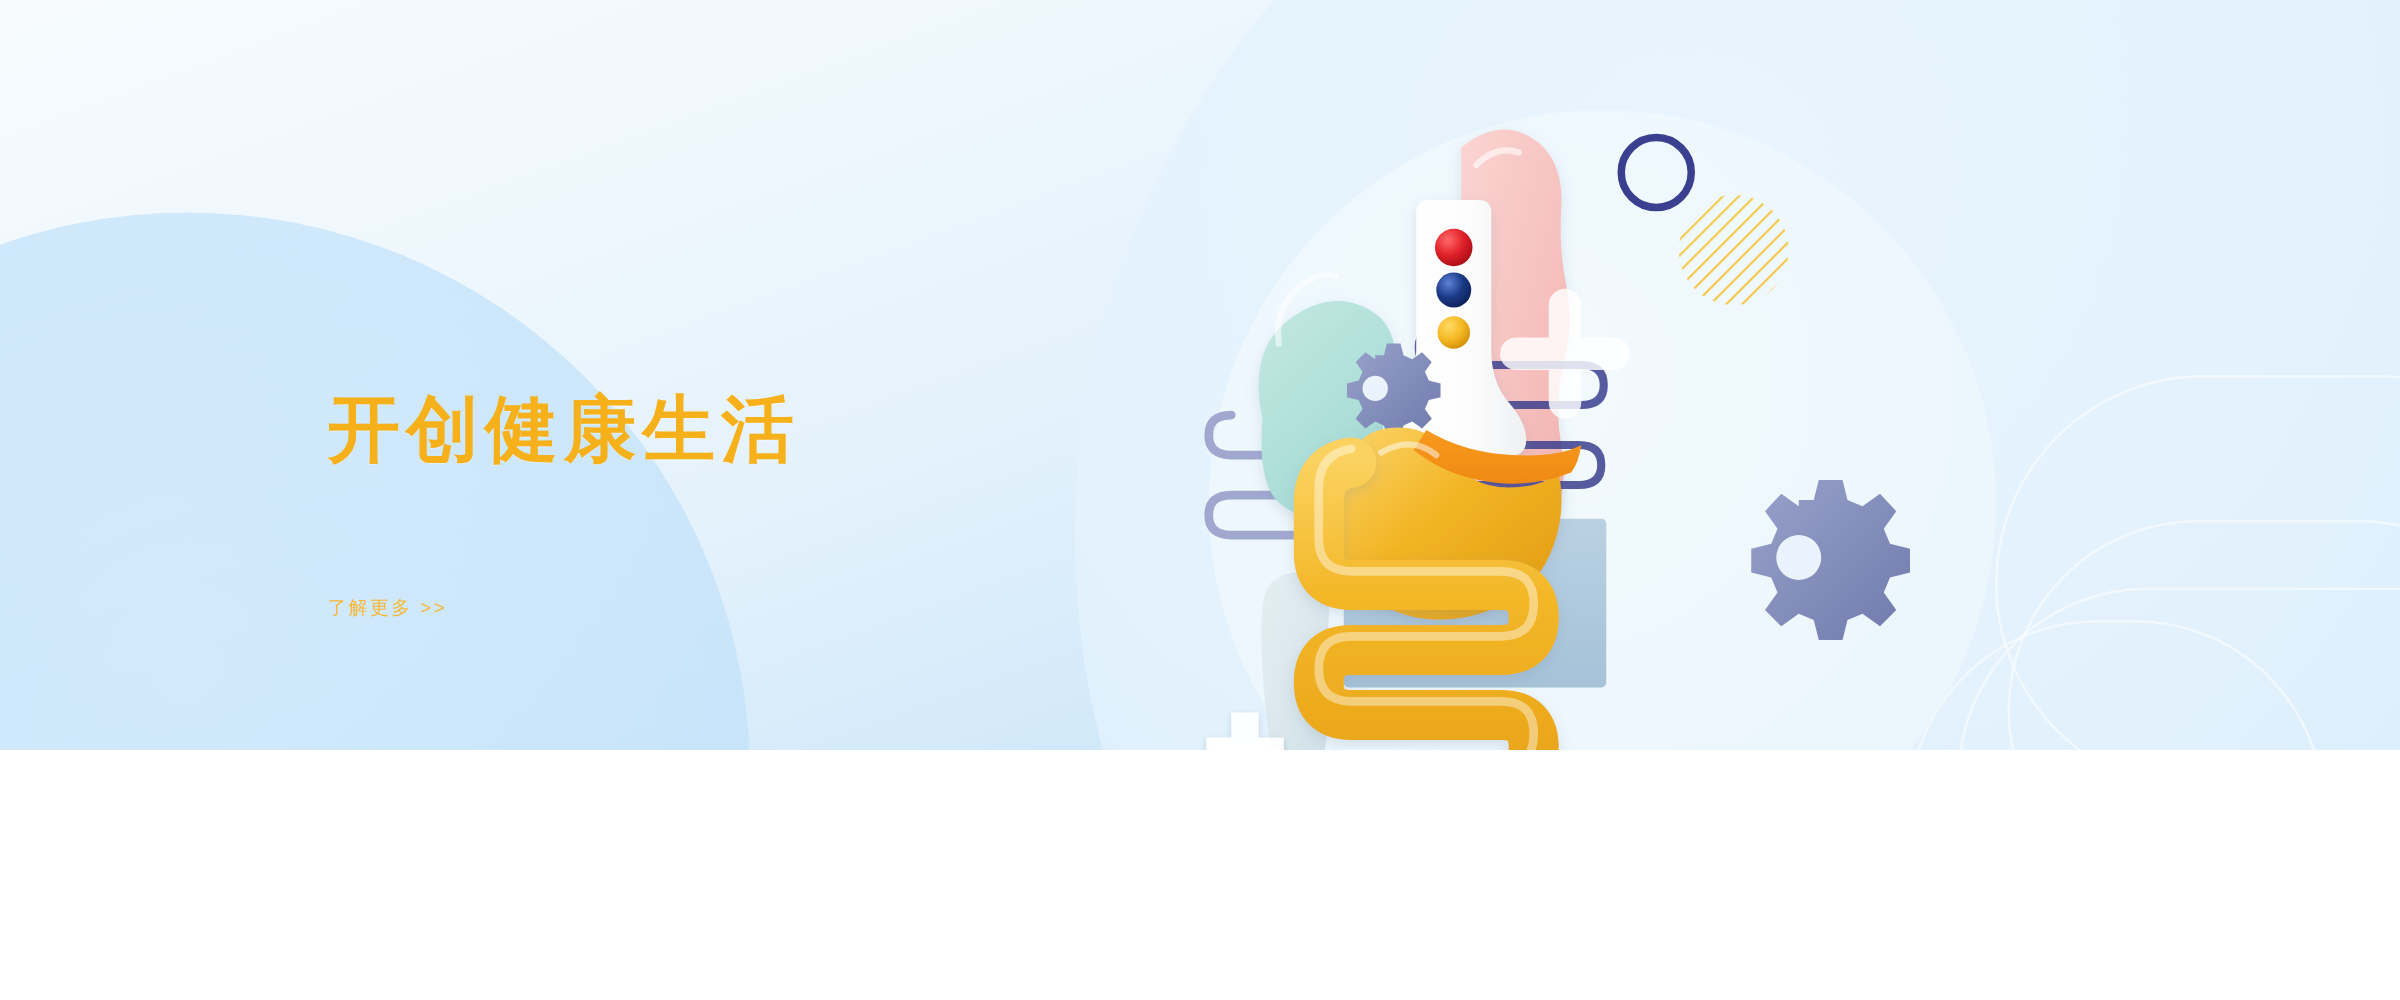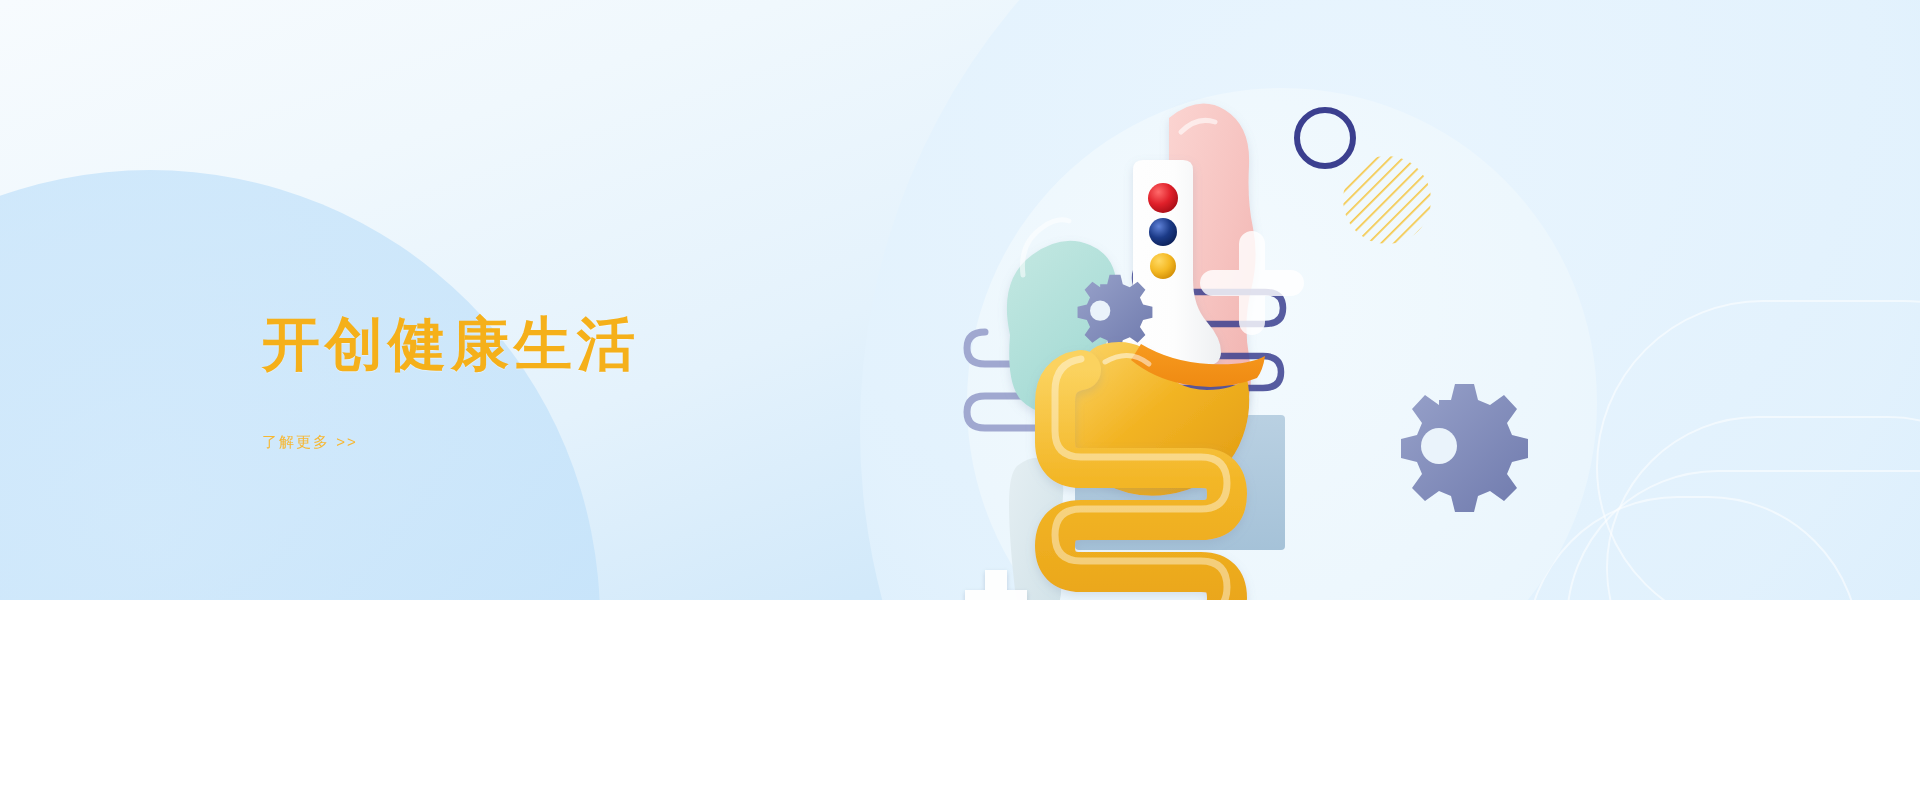--- a/index.html
+++ b/index.html
@@ -34,21 +34,21 @@
   
   .copy{
     position:absolute;left:262px;top:300px;width:640px;z-index:6;
   }
   .headline{
     color:#f5b01a;font-size:58px;line-height:1.5;font-weight:bold;
     letter-spacing:5px;white-space:nowrap;margin:0;
     text-shadow:0 1px 0 rgba(255,255,255,.35);
   }
   .more-link{
-    display:inline-block;margin-top:46px;color:#f7b731;font-size:15px;
+    display:inline-block;margin-top:90px;color:#f7b731;font-size:15px;
     letter-spacing:2px;text-decoration:none;cursor:pointer;
   }
 
   
   .illus{
     position:absolute;left:955px;top:70px;width:650px;height:660px;z-index:5;
   }
   .illus-circle{
     position:absolute;left:12px;top:18px;width:630px;height:630px;border-radius:50%;
     background:radial-gradient(circle at 42% 34%,#f3fafe 0%,#edf7fd 55%,#e7f4fd 100%);

